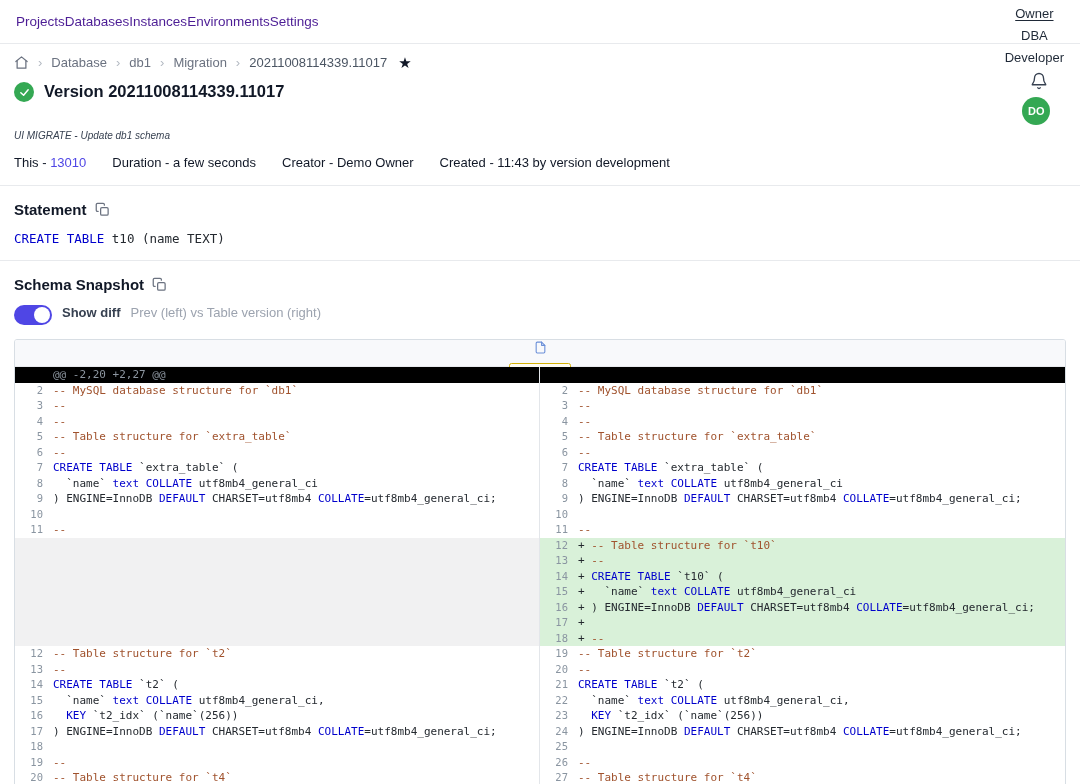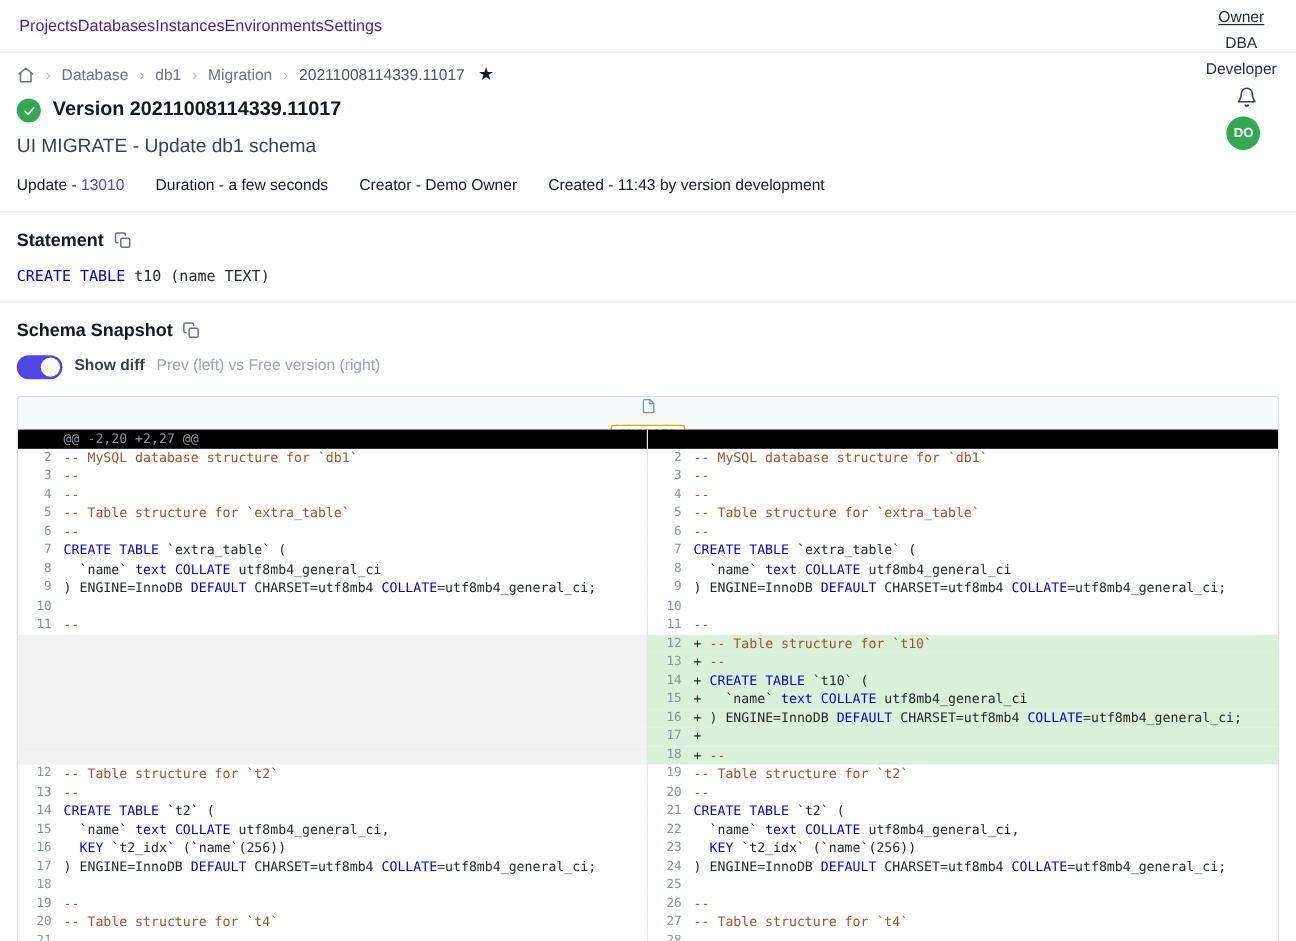--- a/index.html
+++ b/index.html
@@ -30,21 +30,21 @@
   .breadcrumb { margin-top: 11px; display: flex; align-items: center; gap: 9px; font-size: 13px; color: #6b7280; }
   .crumb-sep { color: #b3b9c2; font-size: 13px; }
   .crumb-last { color: #4b5563; }
   .star-btn { color: #111827; font-size: 15px; line-height: 1; padding: 0 2px; }
 
   
   .title-row { margin-top: 12px; display: flex; gap: 10px; }
   .check-circle { width: 20px; height: 20px; border-radius: 50%; background: #34a853;
                   display: flex; align-items: center; justify-content: center; flex: 0 0 auto; }
   .page-title { font-size: 16.5px; font-weight: 700; color: #111827; }
-  .subtitle { margin-top: 12px; font-size: 16px; color: #374151; }
+  .subtitle { margin-top: 28px; font-size: 10px; color: #374151; font-style: italic; }
   .meta-row { margin-top: 14px; margin-bottom: 15px; display: flex; gap: 26px; font-size: 13px; color: #111827; }
   .meta-link { color: #4f46e5; }
 
   
   .sec-head { display: flex; align-items: center; gap: 8px; padding-top: 15px; }
   .sec-title { font-size: 15px; font-weight: 700; color: #111827; }
   .copy-btn { display: flex; align-items: center; }
 
   .stmt-code { margin: 13px 0 14px; font-family: "DejaVu Sans Mono", monospace; font-size: 12.5px; color: #24292f; white-space: pre; }
 
@@ -133,21 +133,21 @@
       <svg width="11" height="11" viewBox="0 0 24 24" fill="none" stroke="#fff" stroke-width="3.2" stroke-linecap="round" stroke-linejoin="round">
         <path d="M4 12.5 10 18 20 6"></path>
       </svg>
     </span>
     <h1 class="page-title">Version 20211008114339.11017</h1>
   </div>
 
   <div class="subtitle">UI MIGRATE - Update db1 schema</div>
 
   <div class="meta-row">
-    <span><span>Update - </span><a class="meta-link">13010</a></span>
+    <span><span>This - </span><a class="meta-link">13010</a></span>
     <span>Duration - a few seconds</span>
     <span>Creator - Demo Owner</span>
     <span>Created - 11:43 by version development</span>
   </div>
 </div>
 
 <hr class="divider">
 
 <div class="container">
 
@@ -179,21 +179,21 @@
         </svg>
       </span>
     </button>
   </div>
 
   <div class="toggle-row">
     <button class="toggle" aria-checked="true" role="switch">
         <span class="knob"></span>
       </button>
     <span class="toggle-label">Show diff</span>
-    <span class="toggle-note">Prev (left) vs Free version (right)</span>
+    <span class="toggle-note">Prev (left) vs Table version (right)</span>
   </div>
 
   <section class="diff-panel">
     <div class="diff-head">
       <span style="display:flex;">
         <svg width="13" height="15" viewBox="0 0 24 24" fill="none" stroke="#6a8fd8" stroke-width="2" stroke-linecap="round" stroke-linejoin="round">
           <path d="M14 2H6a2 2 0 0 0-2 2v16a2 2 0 0 0 2 2h12a2 2 0 0 0 2-2V8z"></path>
           <path d="M14 2v6h6"></path>
         </svg>
       </span>

